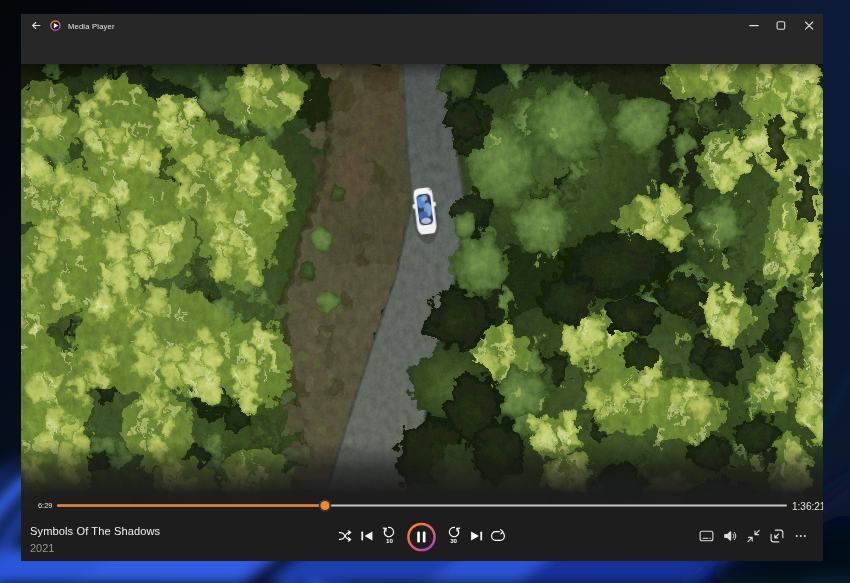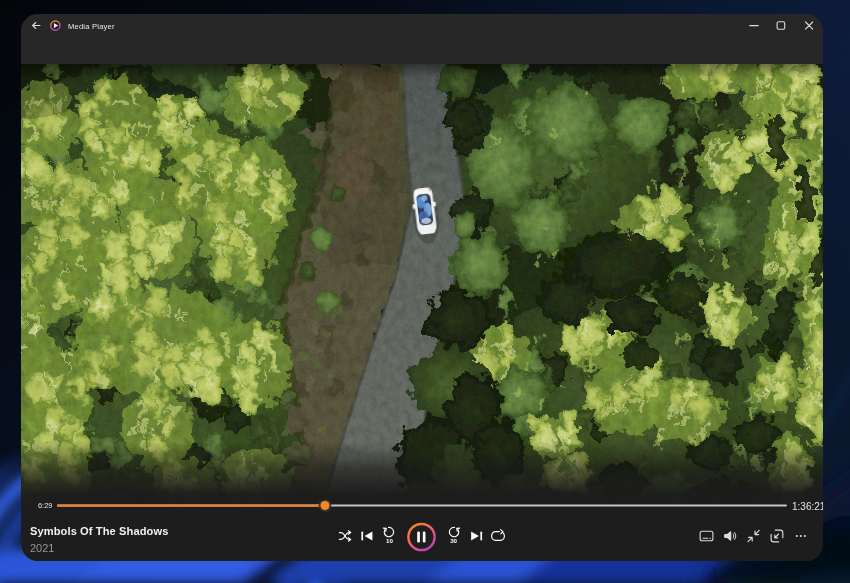--- a/index.html
+++ b/index.html
@@ -1,24 +1,24 @@
 <!DOCTYPE html>
 <html><head><meta charset="utf-8"><style>
 *{margin:0;padding:0;box-sizing:border-box}
 html,body{width:850px;height:583px;overflow:hidden;background:#060b16;font-family:"Liberation Sans",sans-serif}
 .desktop{position:relative;width:850px;height:583px}
 .wall{position:absolute;left:0;top:0}
-.win{position:absolute;left:21px;top:14px;width:802px;height:547px;border-radius:17px;overflow:hidden;background:#1d1d1d}
+.win{position:absolute;left:21px;top:14px;width:802px;height:547px;border-radius:0;overflow:hidden;background:#1d1d1d}
 .titlebar{position:absolute;left:0;top:0;width:100%;height:50px;background:#272727}
 .video{position:absolute;left:0;top:50px;filter:blur(0.35px)}
 .fade{position:absolute;left:0;top:428px;width:100%;height:70px;background:linear-gradient(to bottom,rgba(22,22,22,0),rgba(22,22,22,0.62) 40%,rgba(28,28,28,0.98) 74%,#1d1d1d)}
 .panel{position:absolute;left:0;top:498px;width:100%;height:49px;background:#1d1d1d}
 .chrome{position:absolute;left:0;top:0}
 .title-txt{position:absolute;left:47px;top:7.5px;font-size:7.6px;color:#e8e8e8;letter-spacing:0.2px}
-.song{position:absolute;left:9px;top:511px;font-size:11.1px;font-weight:bold;color:#f2f2f2;letter-spacing:0.1px}
+.song{position:absolute;left:9px;top:511px;font-size:11.1px;font-weight:normal;color:#f2f2f2;letter-spacing:0.1px}
 .year{position:absolute;left:9px;top:528px;font-size:11px;color:#989898}
 .t1{position:absolute;left:17px;top:487px;font-size:7.4px;color:#e6e6e6}
 .t2{position:absolute;left:771px;top:487px;font-size:10px;color:#e6e6e6}
 </style></head><body>
 <div class="desktop">
     <svg class="wall" width="850" height="583" viewBox="0 0 850 583">
       <defs>
 <linearGradient id="bgg" x1="0" y1="0" x2="1" y2="0.9">
  <stop offset="0" stop-color="#030509"></stop>
           <stop offset="0.45" stop-color="#071020"></stop>

